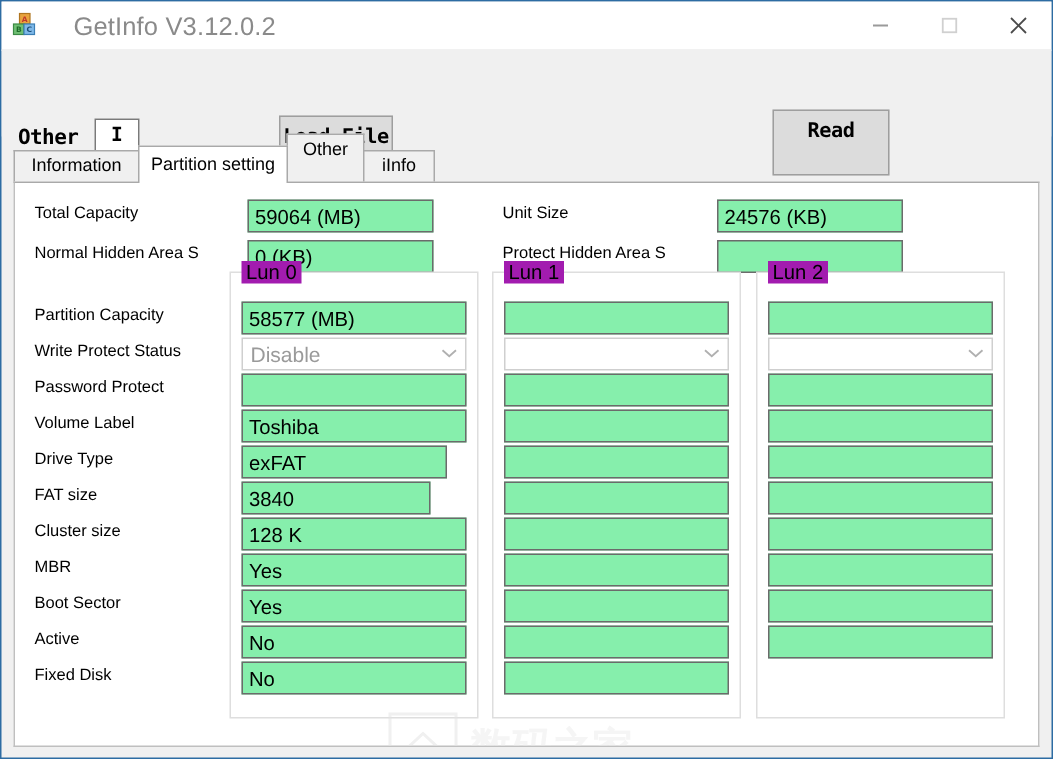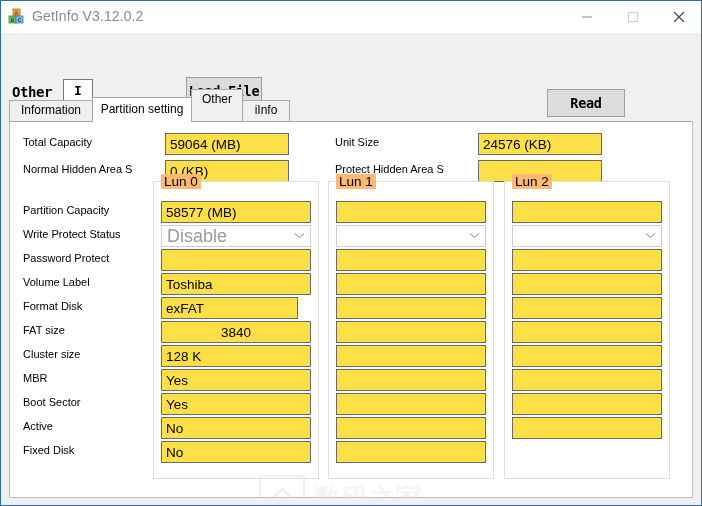--- a/index.html
+++ b/index.html
@@ -28,22 +28,22 @@
     background: #ffffff;
     border-bottom: 1px solid #e8e8e8;
   }
   .app-icon {
     position: absolute;
     left: 7px; top: 7px;
     width: 17px; height: 17px;
   }
   .title-text {
     position: absolute;
-    left: 31px; top: 7px;
-    font-size: 14px;
+    left: 48px; top: 7px;
+    font-size: 17px;
     color: #8a8a8a;
     letter-spacing: 0.1px;
     white-space: nowrap;
   }
   .winbtn {
     position: absolute;
     top: 0; width: 46px; height: 31px;
     cursor: default;
   }
   .winbtn-min { left: 563px; }
@@ -94,24 +94,23 @@
     text-align: center;
     cursor: default;
     letter-spacing: -0.3px;
   }
   .btn-loadfile {
     left: 185px; top: 44px;
     width: 76px; height: 28px;
     line-height: 26px;
   }
   .btn-read {
-    left: 514px; top: 56px;
-    width: 78px; height: 28px;
+    left: 514px; top: 40px;
+    width: 78px; height: 44px;
     line-height: 26px;
-    margin-left: 32px;
   }
 
   
   .tabstrip {
     position: absolute;
     left: 8px; top: 96px;
     height: 25px;
   }
   .tab {
     position: absolute;
@@ -146,61 +145,61 @@
   .flabel {
     position: absolute;
     font-size: 11px;
     color: #000;
     white-space: nowrap;
   }
   .tbox {
     position: absolute;
     box-sizing: border-box;
     border: 1px solid #6b6b6b;
-    background: #fde047;
+    background: #86efac;
     font-size: 13.5px;
     color: #000;
     padding: 0 4px;
     line-height: 20px;
     height: 22px;
     font-family: "Liberation Sans", sans-serif;
     outline: none;
   }
   .combo {
     position: absolute;
     box-sizing: border-box;
     border: 1px solid #cfcfcf;
     background: #ffffff;
     height: 22px;
   }
   .combo .cval {
     position: absolute;
     left: 5px; top: 0;
     line-height: 20px;
-    font-size: 18px;
+    font-size: 14px;
     color: #9a9a9a;
     white-space: nowrap;
   }
   .combo .carrow {
     position: absolute;
     right: 5px; top: 6px;
     width: 11px; height: 7px;
   }
   .combo .carrow svg { display: block; }
 
   
   .groupbox {
     position: absolute;
     box-sizing: border-box;
     border: 1px solid #dedede;
   }
   .gb-title {
     position: absolute;
     top: -8px; left: 7px;
-    background: #fdba74;
+    background: #a21caf;
     padding: 0 3px;
     font-size: 13.5px;
     color: #000;
     white-space: nowrap;
   }
 
   
   .watermark {
     position: absolute;
     left: 248px; top: 352px;
@@ -270,21 +269,21 @@
         <input class="tbox" readonly="" value="24576 (KB)" style="left: 468px; top: 11px; width: 124px;">
         <div class="flabel" style="left: 325px; top: 41px; width: 142px; overflow: hidden;">Protect Hidden Area S</div>
         <input class="tbox" readonly="" value="" style="left: 468px; top: 38px; width: 124px;">
       </div>
 
     <div id="rowlabels">
         <div class="flabel" style="left: 13px; top: 82px;">Partition Capacity</div>
         <div class="flabel" style="left: 13px; top: 106px;">Write Protect Status</div>
         <div class="flabel" style="left: 13px; top: 130px;">Password Protect</div>
         <div class="flabel" style="left: 13px; top: 154px;">Volume Label</div>
-        <div class="flabel" style="left: 13px; top: 178px;">Format Disk</div>
+        <div class="flabel" style="left: 13px; top: 178px;">Drive Type</div>
         <div class="flabel" style="left: 13px; top: 202px;">FAT size</div>
         <div class="flabel" style="left: 13px; top: 226px;">Cluster size</div>
         <div class="flabel" style="left: 13px; top: 250px;">MBR</div>
         <div class="flabel" style="left: 13px; top: 274px;">Boot Sector</div>
         <div class="flabel" style="left: 13px; top: 298px;">Active</div>
         <div class="flabel" style="left: 13px; top: 322px;">Fixed Disk</div>
       </div>
 
     <div id="lungroups">
         <div class="groupbox" style="left: 143px; top: 59px; width: 166px; height: 298px;">
@@ -295,21 +294,21 @@
           <div class="cval">Disable</div>
           <div class="carrow">
             <svg width="11" height="7" viewBox="0 0 11 7">
               <polyline points="1,1.5 5.5,5.5 10,1.5" fill="none" stroke="#b0b0b0" stroke-width="1.2"></polyline>
             </svg>
           </div>
         </div>
         <input class="tbox" readonly="" value="" style="left: 151px; top: 127px; width: 150px;">
         <input class="tbox" readonly="" value="Toshiba" style="left: 151px; top: 151px; width: 150px;">
         <input class="tbox" readonly="" value="exFAT" style="left: 151px; top: 175px; width: 137px;">
-        <input class="tbox" readonly="" value="3840" style="left: 151px; top: 199px; width: 150px; text-align: center;">
+        <input class="tbox" readonly="" value="3840" style="left: 151px; top: 199px; width: 126px;">
         <input class="tbox" readonly="" value="128 K" style="left: 151px; top: 223px; width: 150px;">
         <input class="tbox" readonly="" value="Yes" style="left: 151px; top: 247px; width: 150px;">
         <input class="tbox" readonly="" value="Yes" style="left: 151px; top: 271px; width: 150px;">
         <input class="tbox" readonly="" value="No" style="left: 151px; top: 295px; width: 150px;">
         <input class="tbox" readonly="" value="No" style="left: 151px; top: 319px; width: 150px;">
         <div class="groupbox" style="left: 318px; top: 59px; width: 166px; height: 298px;">
           <div class="gb-title">Lun 1</div>
         </div>
         <input class="tbox" readonly="" value="" style="left: 326px; top: 79px; width: 150px;">
         <div class="combo" style="left: 326px; top: 103px; width: 150px;">

